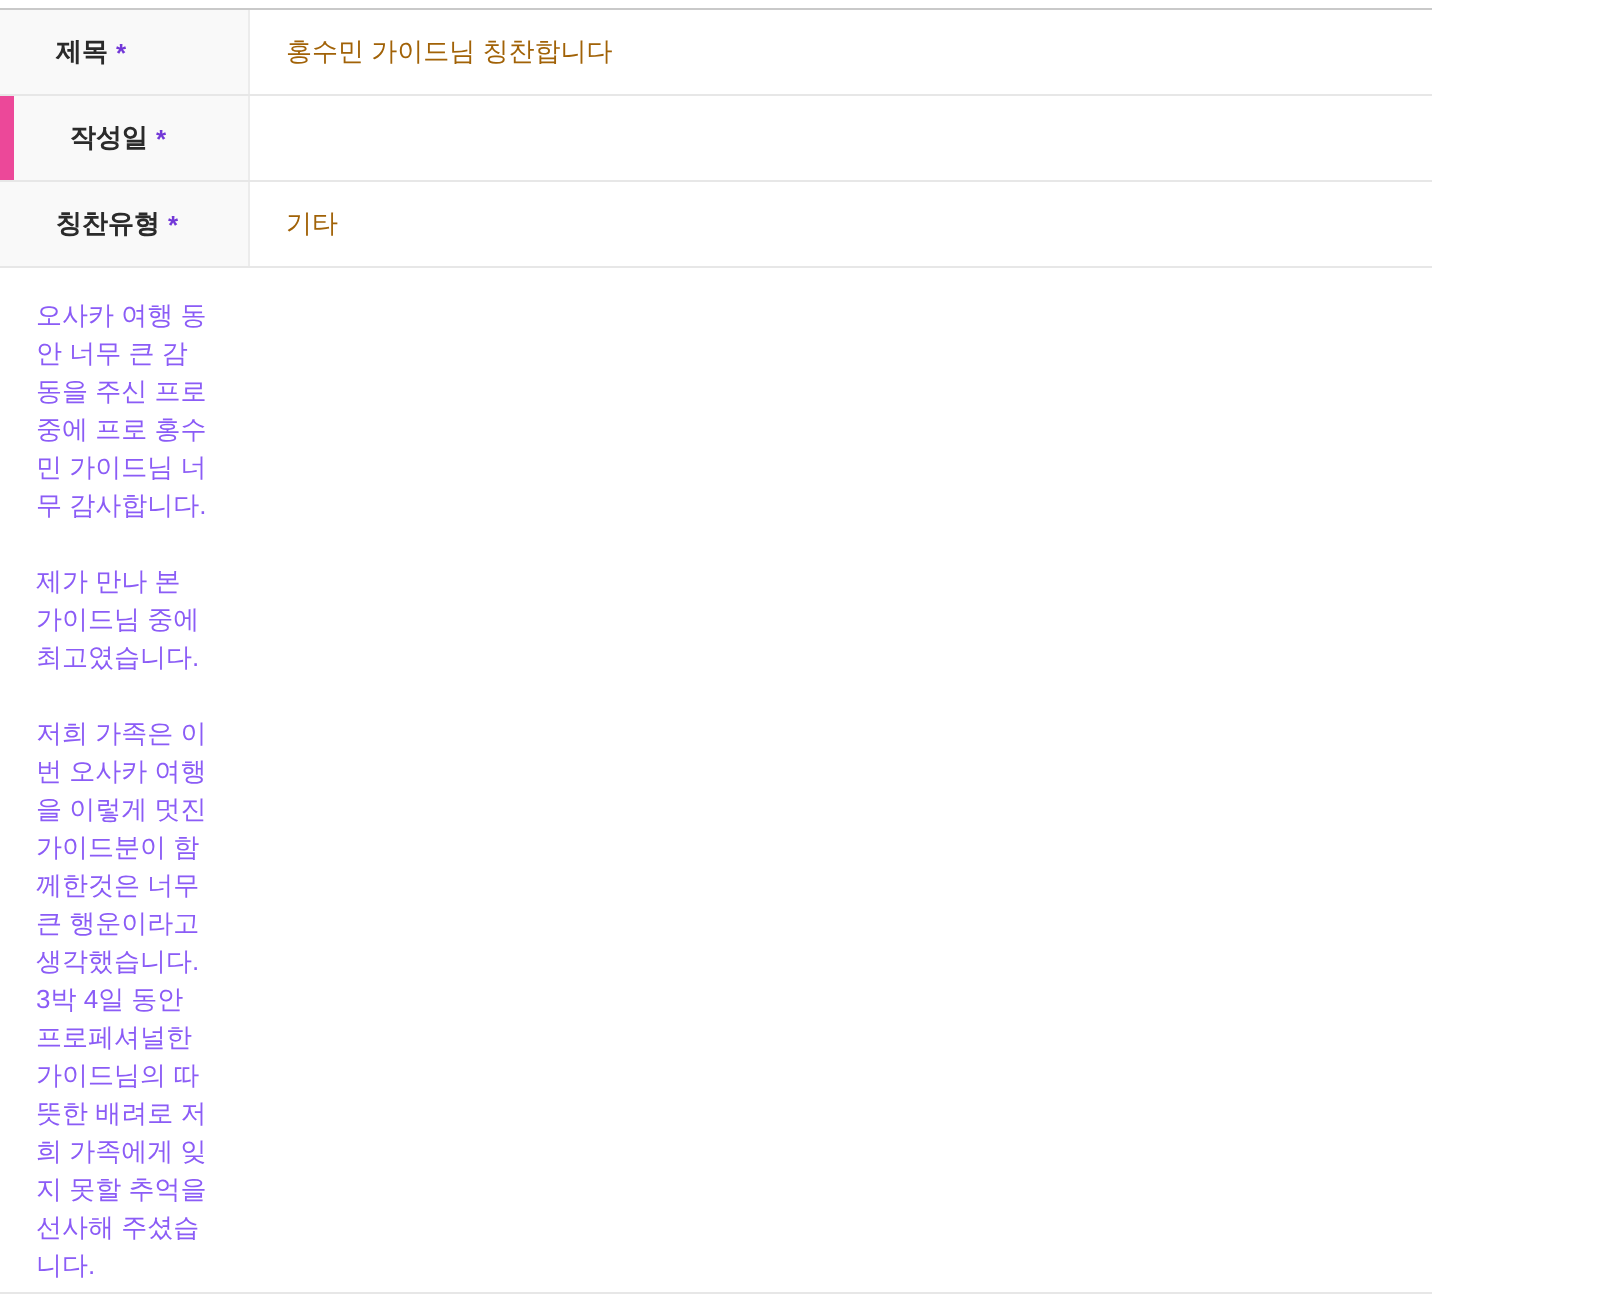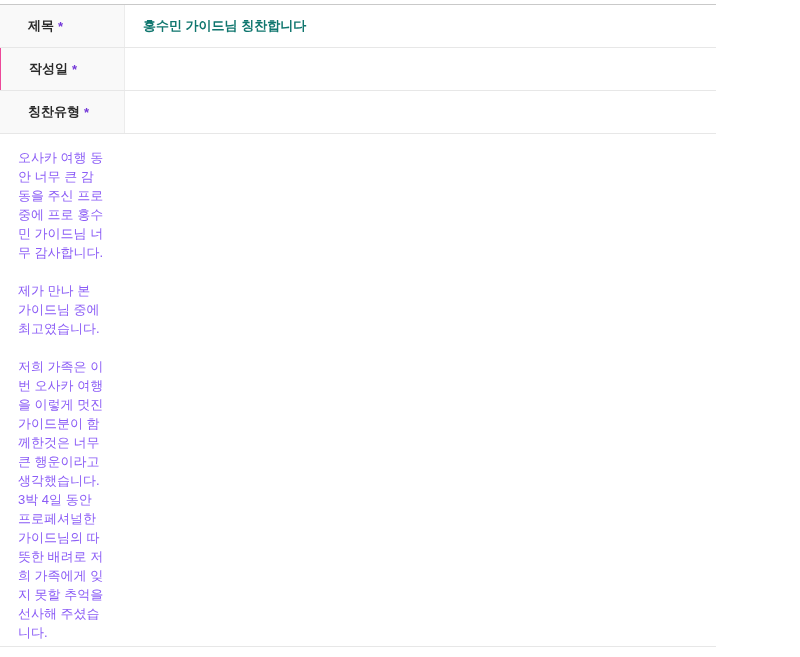--- a/index.html
+++ b/index.html
@@ -29,32 +29,31 @@
   .th {
     background: #f9f9f9;
     display: flex;
     align-items: center;
     padding-left: 28px;
     padding-right: 8px;
     font-weight: 700;
     color: #2b2b2b;
     border-right: 1px solid #ececec;
   }
-  .th-mid { border-left: 1px solid #ec4899; }
+  .th-mid { border-left: 7px solid #ec4899; }
   .req {
     margin-left: 4px;
     font-weight: 700;
   }
   .td {
     display: flex;
     align-items: center;
     padding-left: 18px;
     padding-right: 12px;
-    color: #0f766e;
-    font-weight: bold;
+    color: #a16207;
   }
   .td-content {
     display: block;
     padding: 14px 20px 0 18px;
     line-height: 19px;
     white-space: pre-line;
     overflow: hidden;
     color: #8b5cf6;
   }
 </style>
@@ -78,20 +77,23 @@
       <span>작성일</span>
         <span class="req" style="color: rgb(115, 56, 216);">*</span>
     </div>
   </div>
 
   <div class="row row-2col row-short">
     <div class="th">
       <span>칭찬유형</span>
         <span class="req" style="color: rgb(115, 56, 216);">*</span>
     </div>
+    <div class="td">
+      <span>기타</span>
+    </div>
   </div>
 
   <div class="row row-2col row-content">
     <div class="td-content">오사카 여행 동안 너무 큰 감동을 주신 프로중에 프로 홍수민 가이드님 너무 감사합니다.
 
 제가 만나 본 가이드님 중에 최고였습니다.
 
 저희 가족은 이번 오사카 여행을 이렇게 멋진 가이드분이 함께한것은 너무 큰 행운이라고 생각했습니다. 3박 4일 동안 프로페셔널한 가이드님의 따뜻한 배려로 저희 가족에게 잊지 못할 추억을 선사해 주셨습니다.
 
 가장 인상적인 부분은 너무도 완벽한 일정 관리와 깊이 있는 해설이었습니다.

